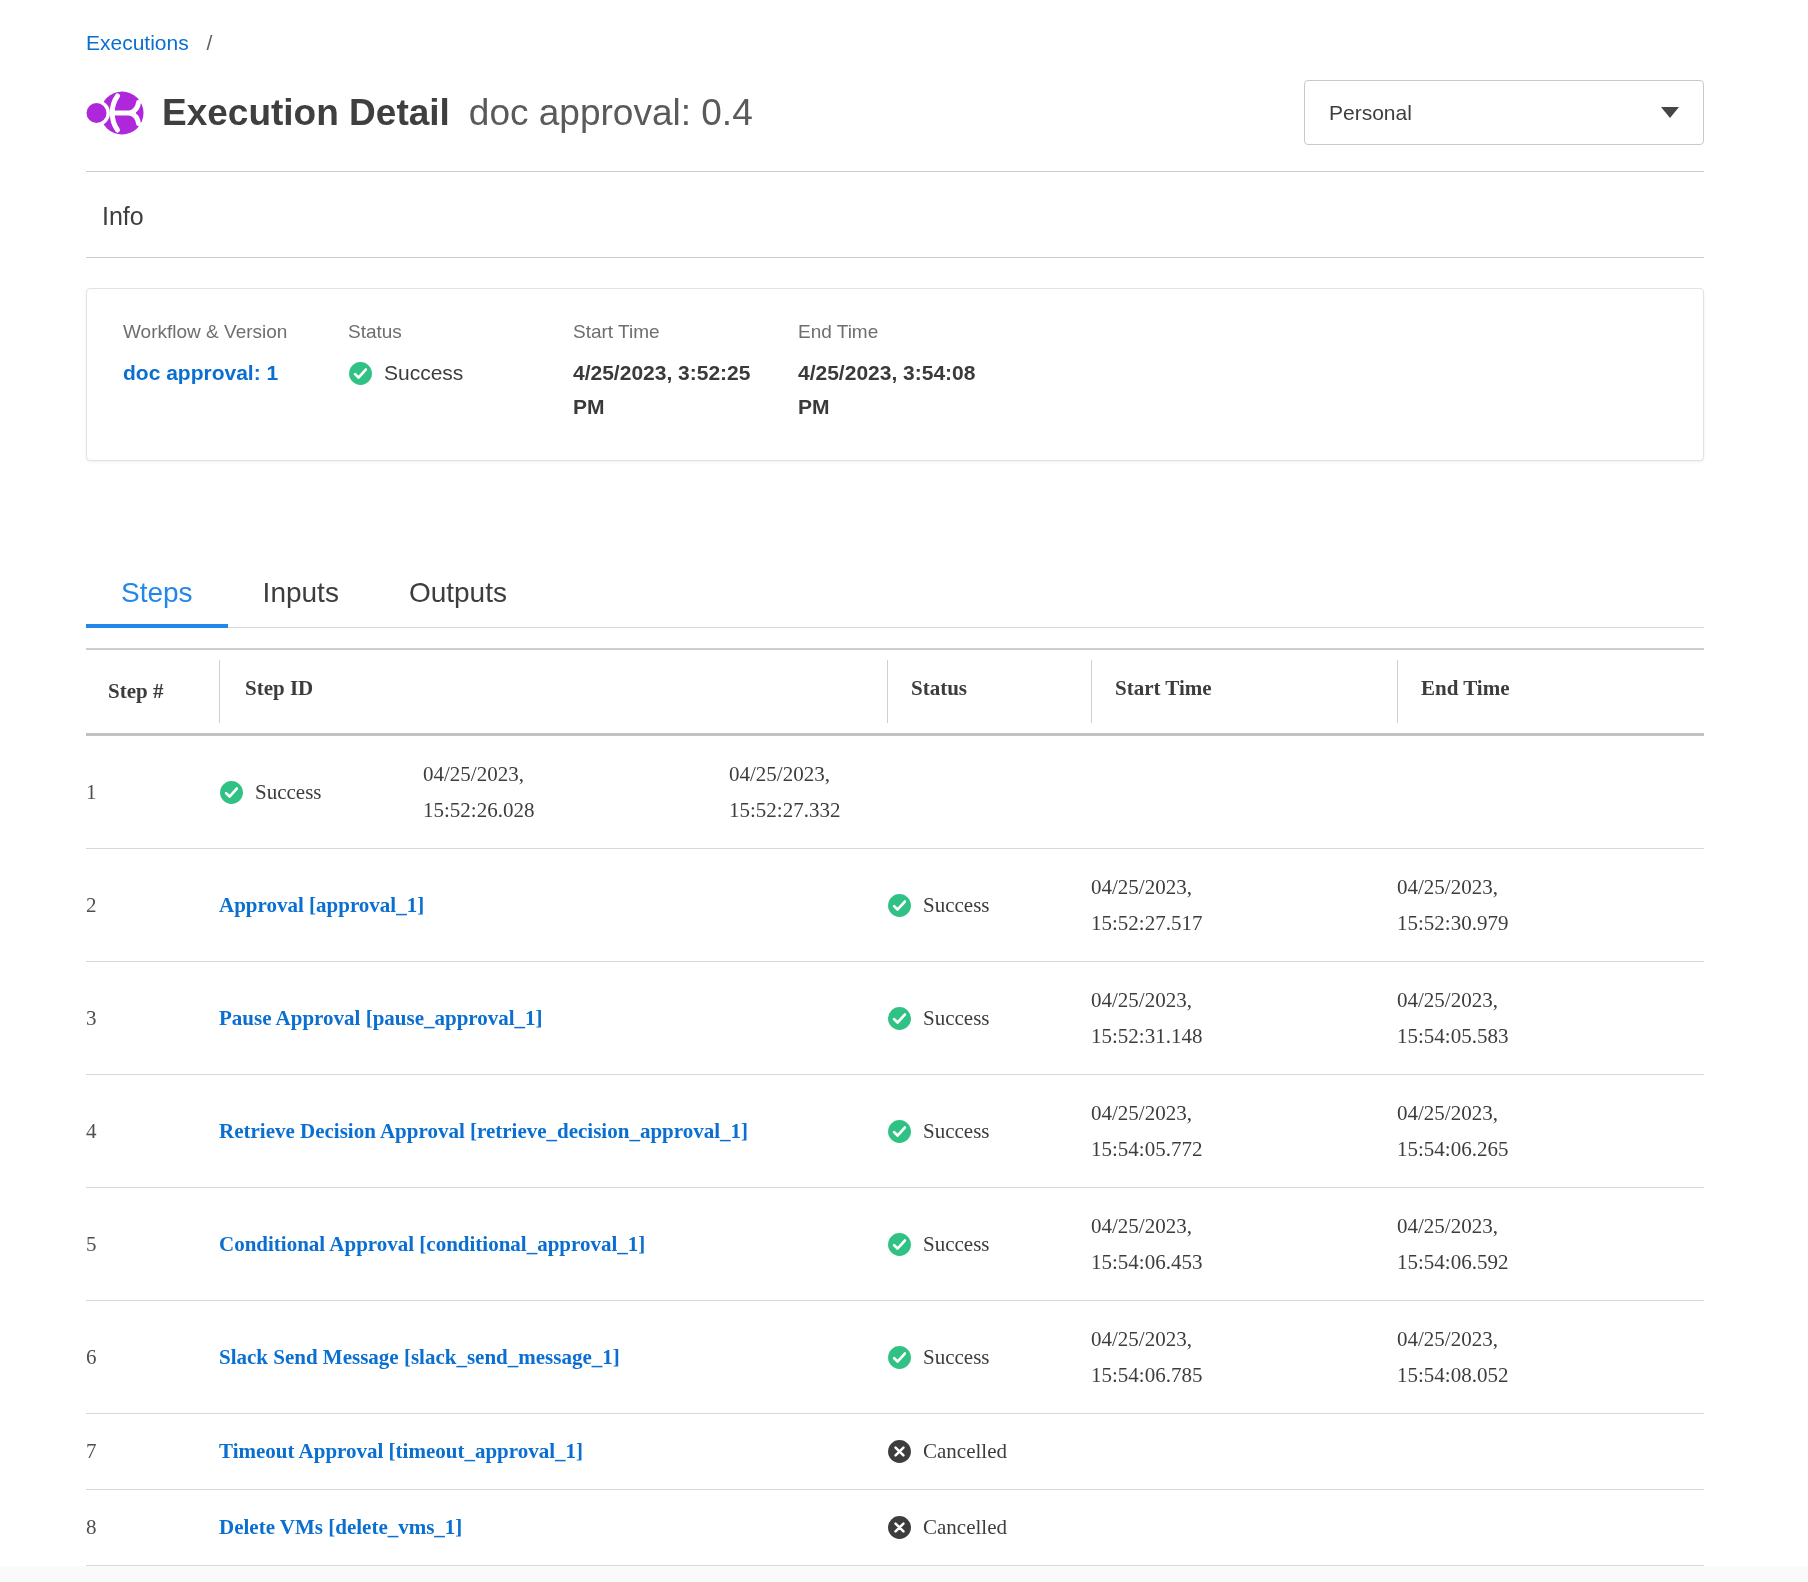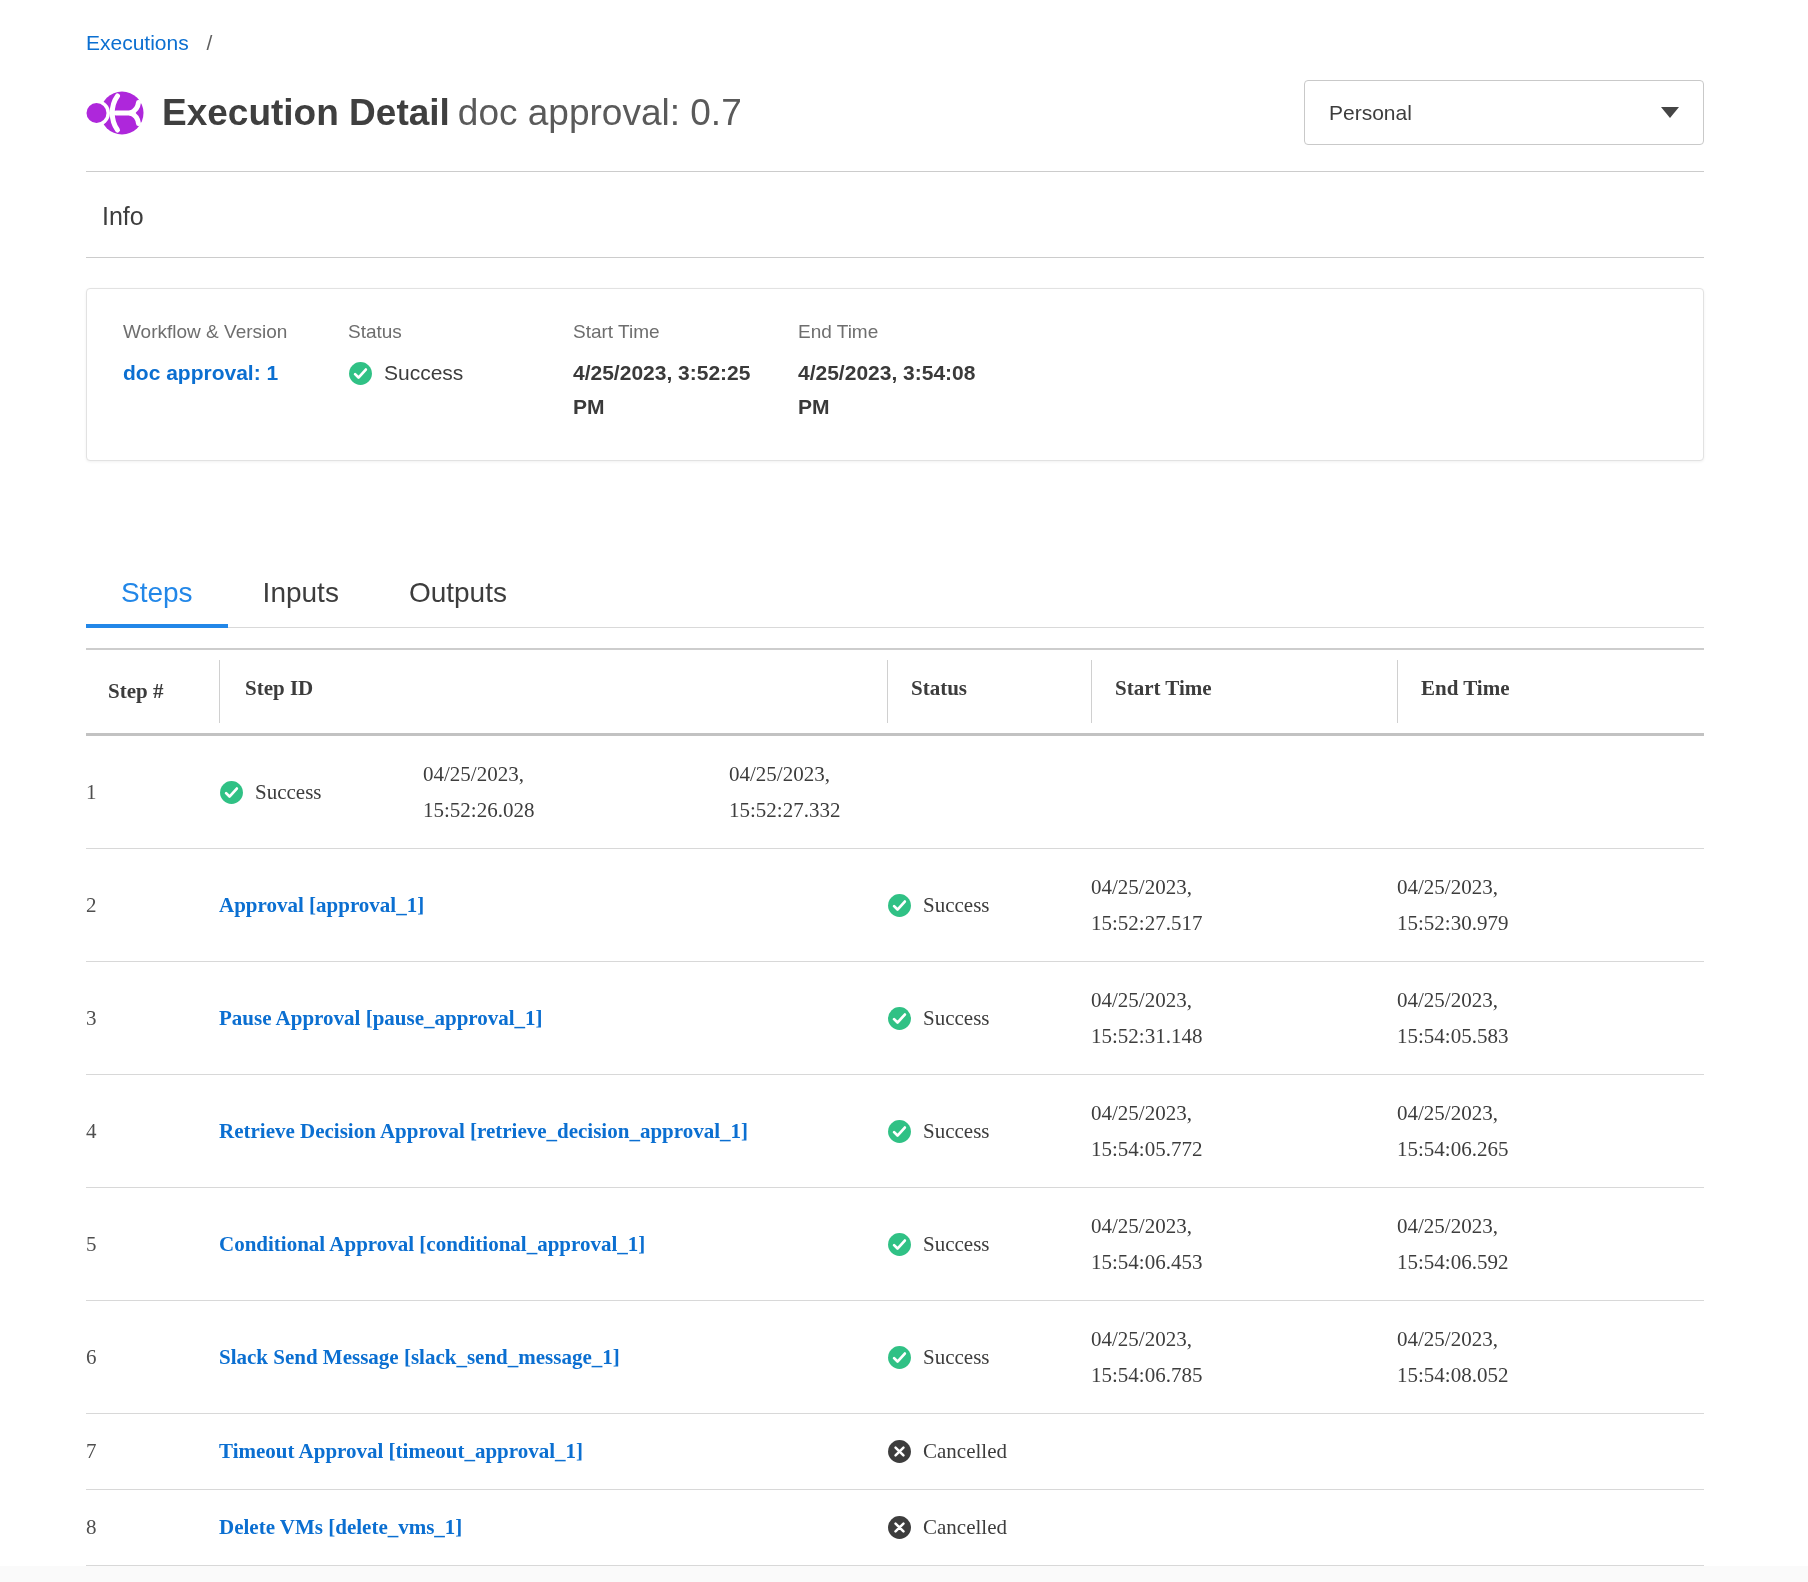--- a/index.html
+++ b/index.html
@@ -15,21 +15,21 @@
   .bottom-strip{width:1808px;height:22px;background:#fafafa;}
 
   
   .breadcrumb{font-size:21px;line-height:26px;}
   .bc-link{color:var(--blue);text-decoration:none;cursor:pointer;}
   .bc-sep{color:#5f5f5f;margin-left:12px;}
 
   
   .title-row{display:flex;align-items:center;margin-top:24px;}
   .wf-icon{width:58px;height:54px;margin-right:18px;flex:none;}
-  .title-group{display:flex;align-items:center;gap:8px;margin:0;}
+  .title-group{display:flex;align-items:center;gap:19px;margin:0;}
   .t-main{font-size:37px;font-weight:700;color:#3f3f3f;}
   .t-sub{font-size:37px;font-weight:400;color:#5a5a5a;}
   .scope-select{margin-left:auto;width:400px;height:65px;border:1px solid #c9c9c9;border-radius:4px;
     display:flex;align-items:center;justify-content:space-between;padding:0 24px;
     font-size:21px;color:#3d3d3d;cursor:pointer;background:#fff;}
   .caret{width:0;height:0;border-left:9px solid transparent;border-right:9px solid transparent;border-top:11px solid #454545;}
 
   .rule{border:none;border-top:1px solid #cccccc;margin:0;}
   .rule-title{margin-top:26px;}
   .info-title{font-size:25px;font-weight:400;color:#3d3d3d;margin:30px 0 26px 16px;}
@@ -86,21 +86,21 @@
         <circle cx="11" cy="27" r="13" fill="#ffffff"></circle>
         <circle cx="10.5" cy="27" r="10" fill="var(--purple)"></circle>
         <path d="M31.5 10 C24.5 19.5 24.5 34.5 31.5 44" stroke="#ffffff" stroke-width="5" fill="none" stroke-linecap="round"></path>
         <path d="M30 27 H47" stroke="#ffffff" stroke-width="5" stroke-linecap="round"></path>
         <path d="M44.5 27 C49.5 25 52 21 52.5 16.5" stroke="#ffffff" stroke-width="5" fill="none" stroke-linecap="round"></path>
         <path d="M44.5 27 C49.5 29 52 33 52.5 37.5" stroke="#ffffff" stroke-width="5" fill="none" stroke-linecap="round"></path>
       </svg>
     </span>
     <h1 class="title-group">
       <span class="t-main">Execution Detail</span>
-      <span class="t-sub">doc approval: 0.7</span>
+      <span class="t-sub">doc approval: 0.4</span>
     </h1>
     <div class="scope-select">
       <span>Personal</span>
       <span class="caret"></span>
     </div>
   </header>
 
   <hr class="rule rule-title">
 
   <section>

